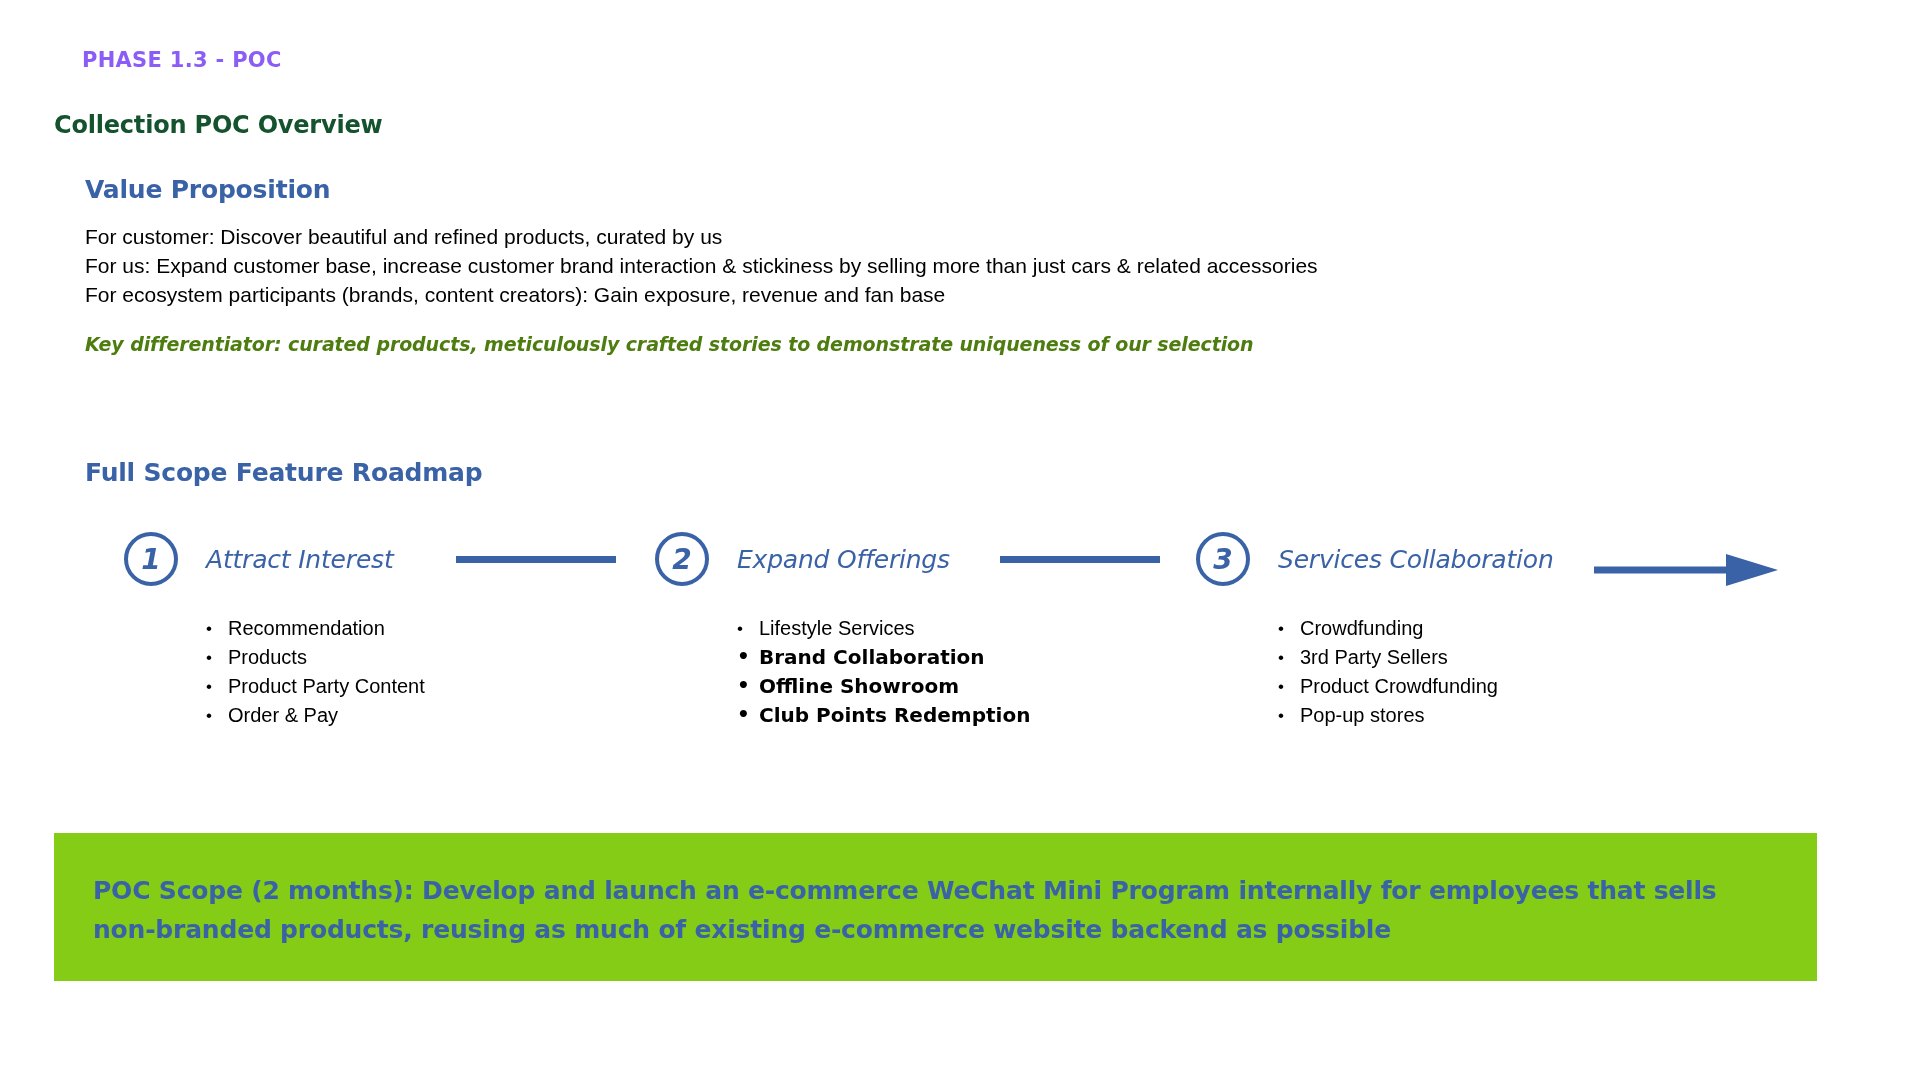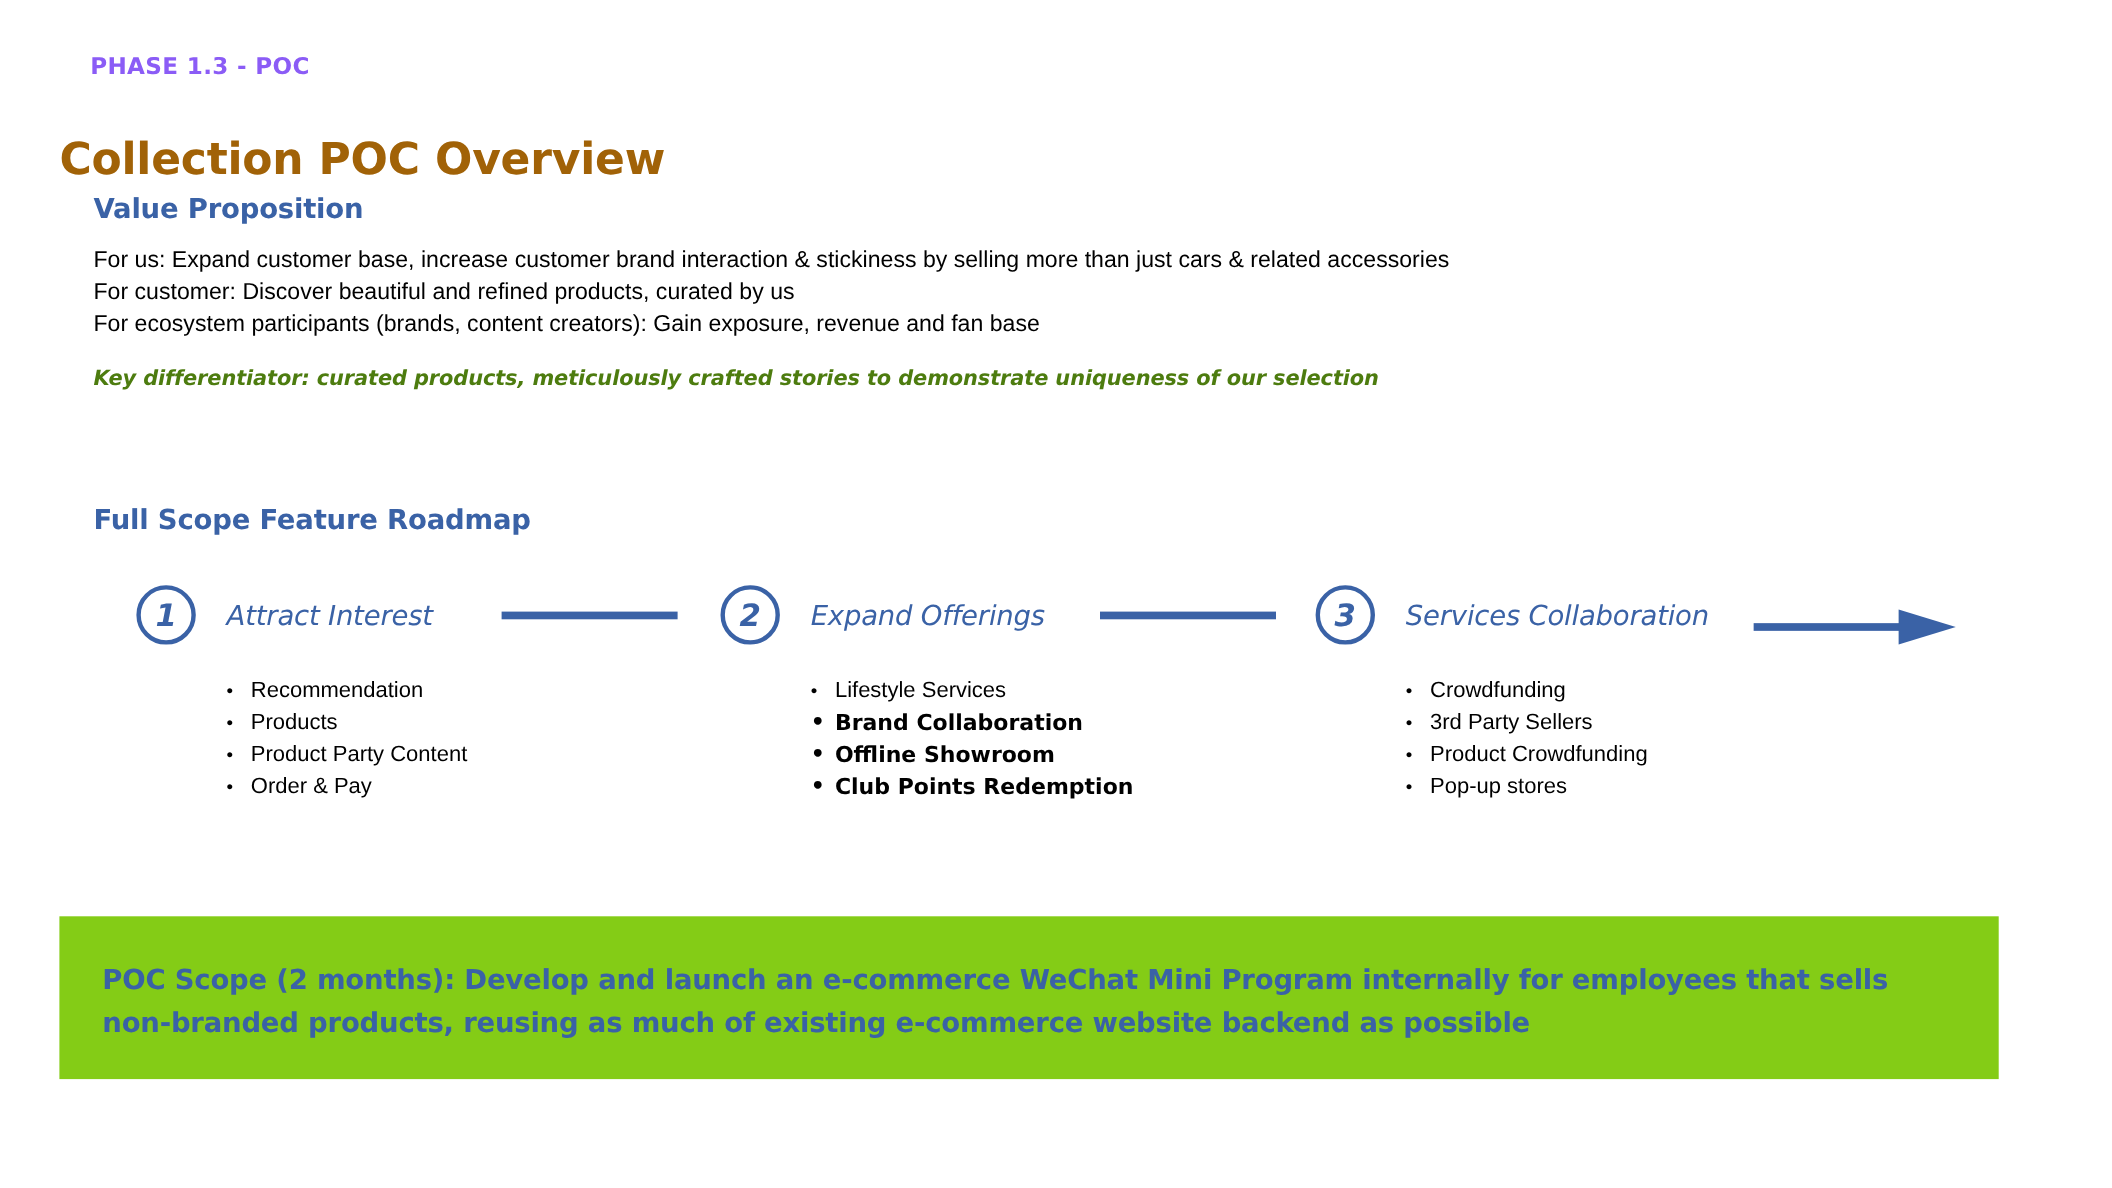--- a/index.html
+++ b/index.html
@@ -30,24 +30,24 @@
     font-weight: bold;
     letter-spacing: 0.3px;
     color: #8b5cf6;
     margin-left: 28px;
   }
   .slide-title {
     position: absolute;
     left: 54px;
     top: 95px;
     font-family: "DejaVu Sans", sans-serif;
-    font-size: 40px;
-    font-weight: bold;
-    letter-spacing: -0.2px;
-    color: #a16207;
+    font-size: 24px;
+    font-weight: bold;
+    letter-spacing: -0.2px;
+    color: #14532d;
   }
 
   
   .section-heading {
     position: absolute;
     font-family: "DejaVu Sans", sans-serif;
     font-weight: bold;
     color: #3a62a6;
   }
   #value-prop-heading {
@@ -204,22 +204,22 @@
 <body>
 
 <div class="slide">
 
   <div class="eyebrow">PHASE 1.3 - POC</div>
   <h1 class="slide-title">Collection POC Overview</h1>
 
   <div class="section-heading" id="value-prop-heading">Value Proposition</div>
 
   <div class="vp-body">
+    <div>For customer: Discover beautiful and refined products, curated by us</div>
     <div>For us: Expand customer base, increase customer brand interaction &amp; stickiness by selling more than just cars &amp; related accessories</div>
-    <div>For customer: Discover beautiful and refined products, curated by us</div>
     <div>For ecosystem participants (brands, content creators): Gain exposure, revenue and fan base</div>
   </div>
 
   <div id="key-differentiator">Key differentiator: curated products, meticulously crafted stories to demonstrate uniqueness of our selection</div>
 
   <div class="section-heading" id="roadmap-heading">Full Scope Feature Roadmap</div>
 
   <div class="roadmap">
 
     <div class="stage" style="left:124px;">

